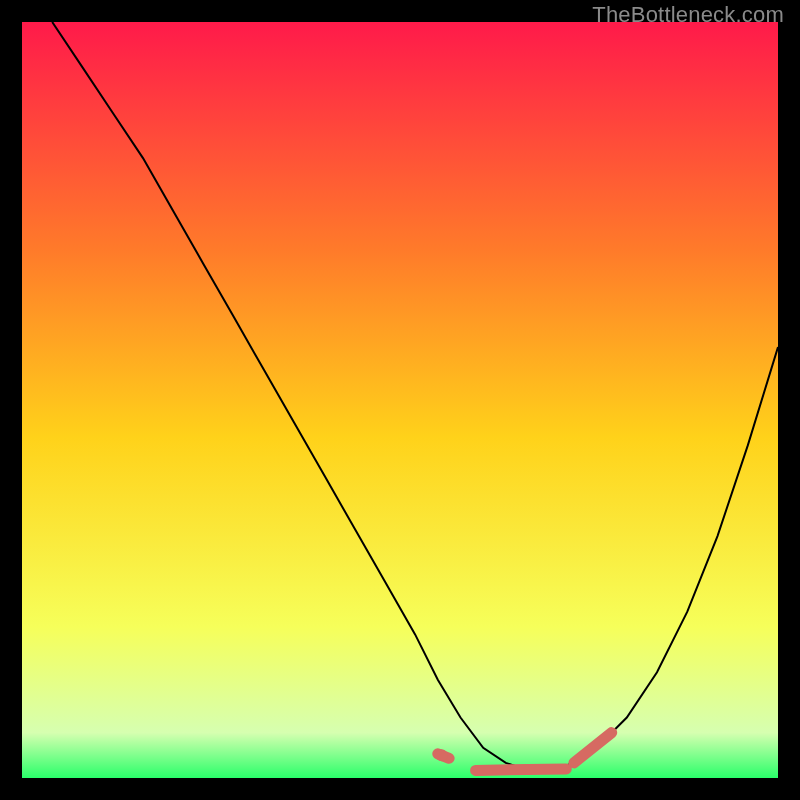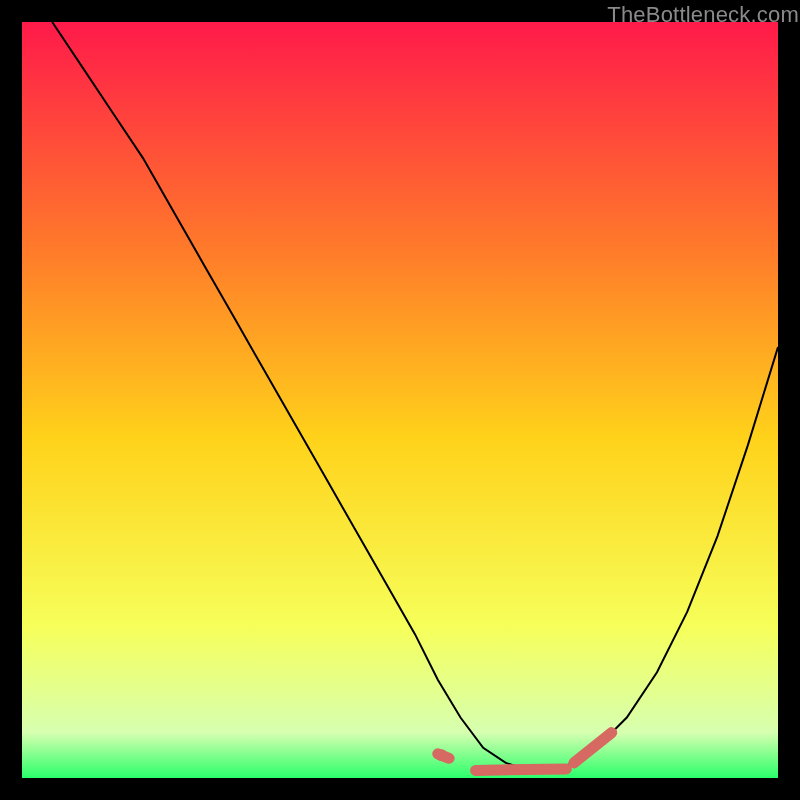--- a/index.html
+++ b/index.html
@@ -22,21 +22,21 @@
   .plot-area {
     position: absolute;
     left: 0;
     top: 0;
     width: 756px;
     height: 756px;
   }
   .watermark {
     position: absolute;
     top: 2px;
-    right: 1px;
+    right: 16px;
     color: #8a8a8a;
     font-size: 22px;
     font-weight: 500;
     letter-spacing: 0.2px;
   }
   svg {
     display: block;
   }
 </style>
 </head>

